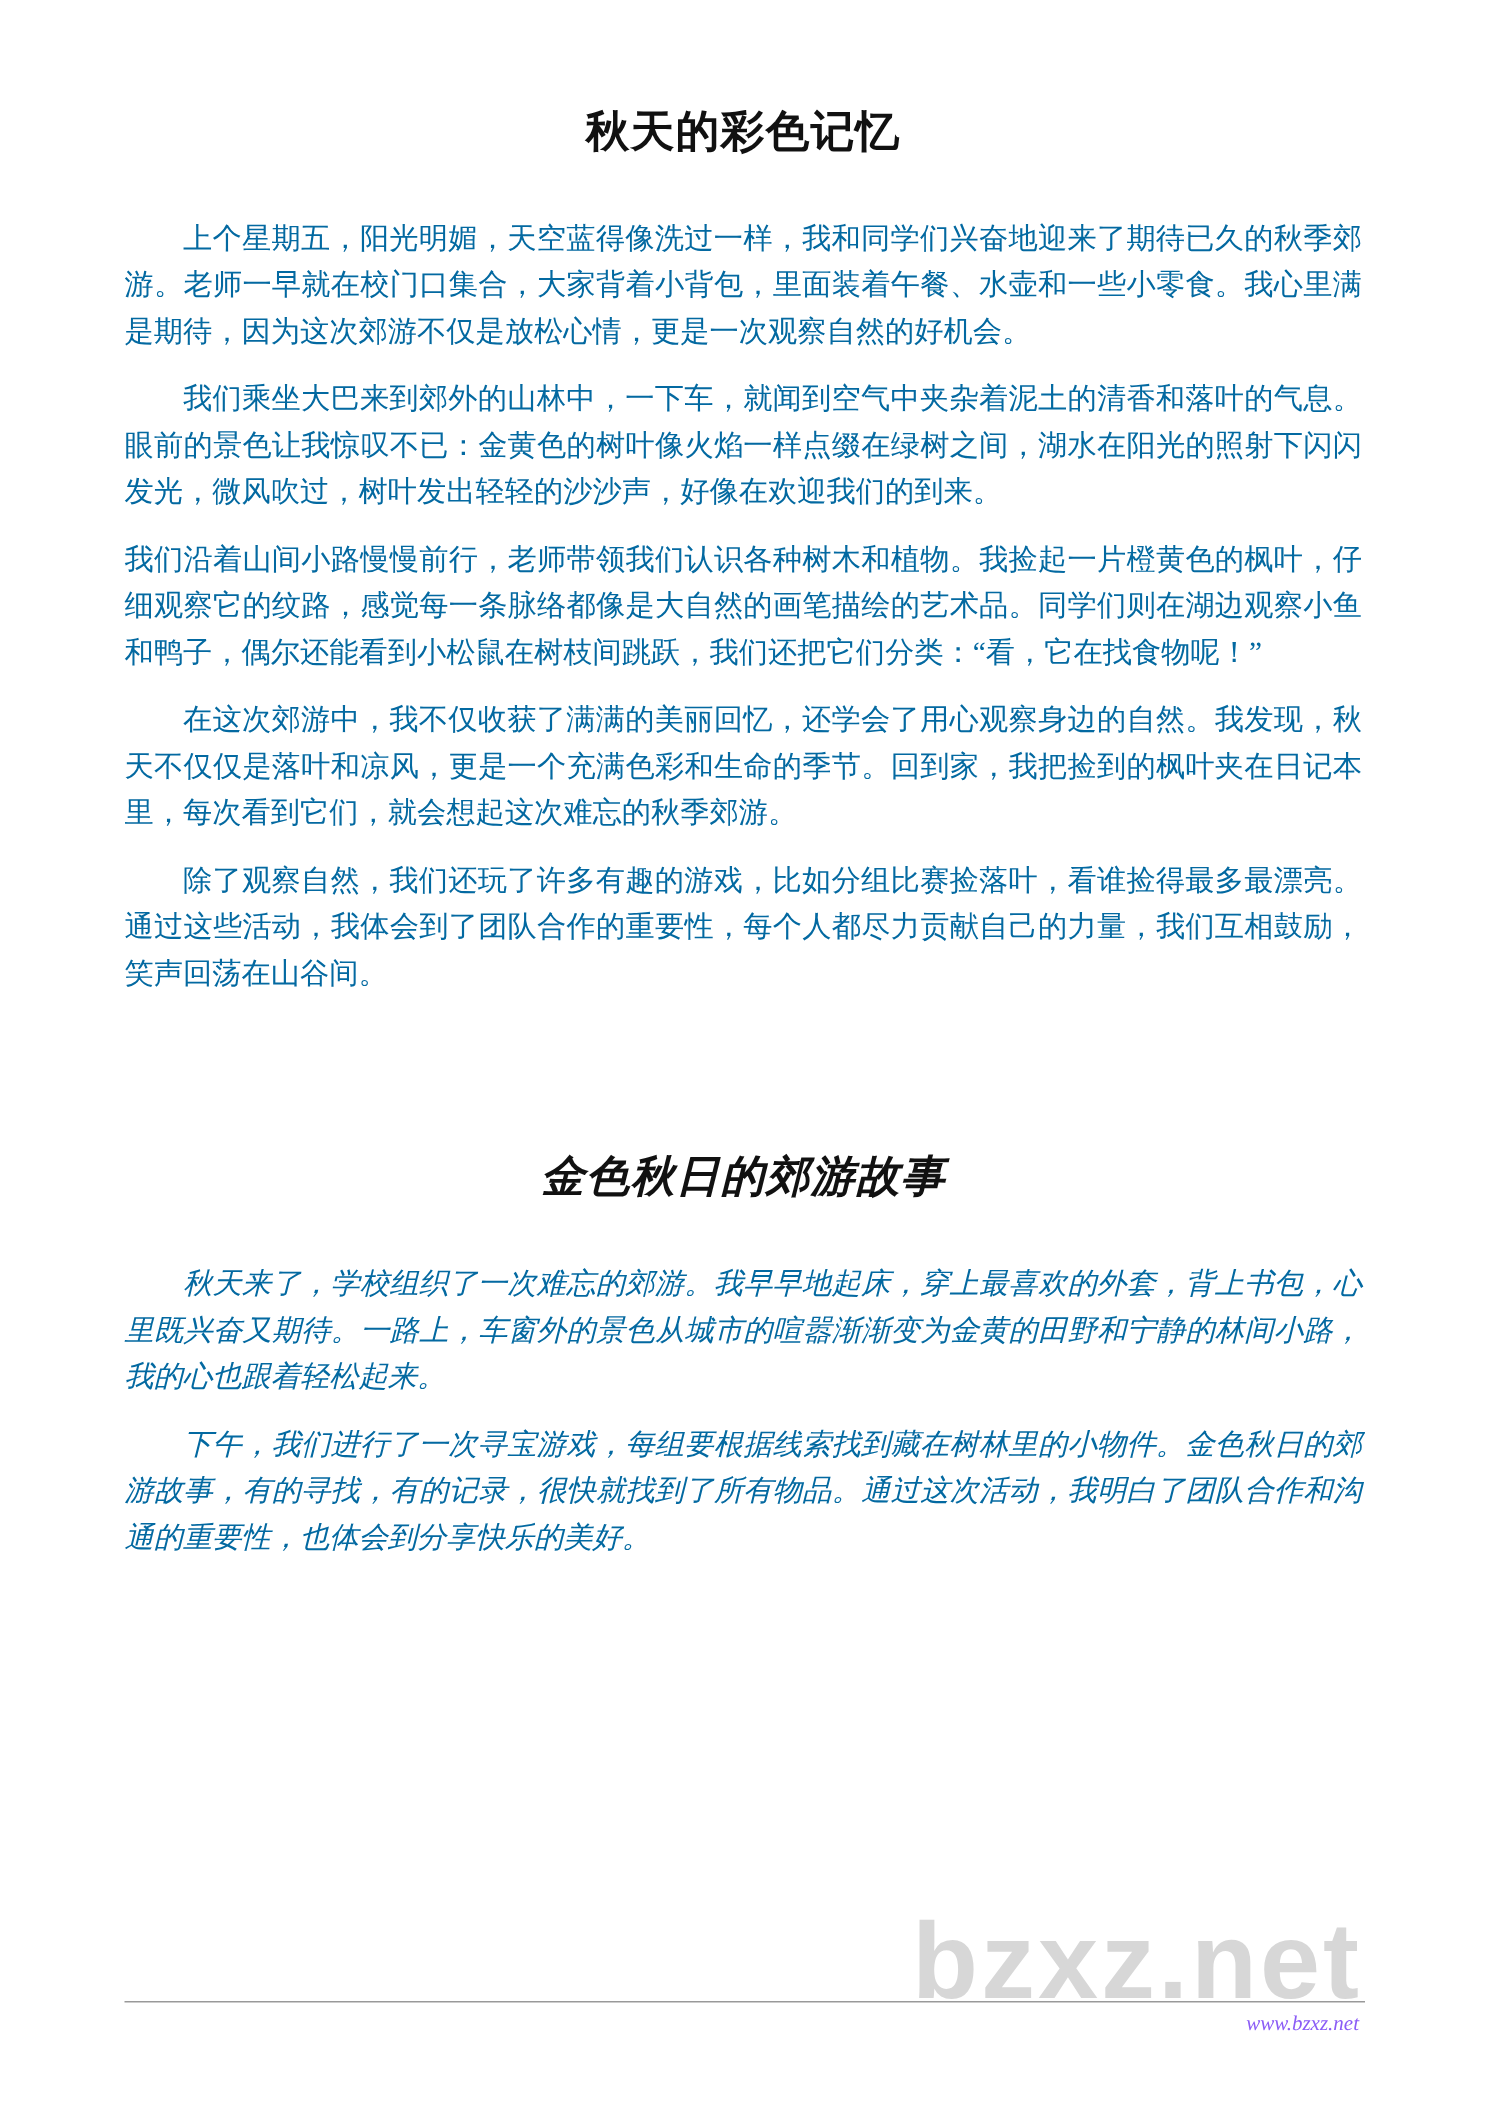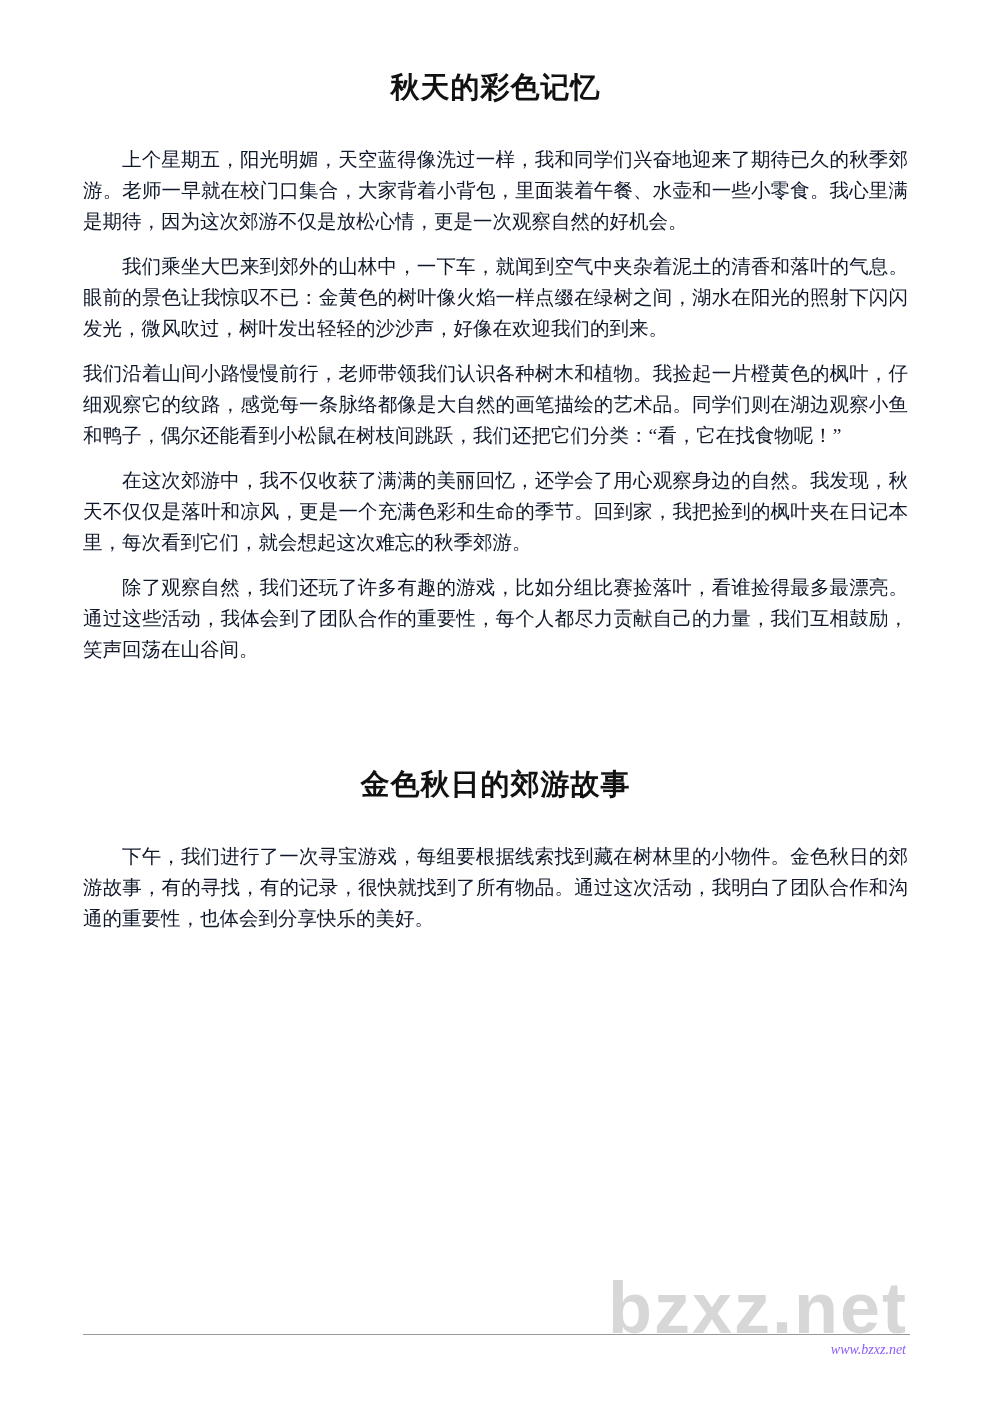--- a/index.html
+++ b/index.html
@@ -26,27 +26,28 @@
     font-size: 29px;
     font-weight: bold;
     color: #111111;
     letter-spacing: 1px;
   }
   .paragraphs p {
     margin: 0 0 14px 0;
     font-size: 19.5px;
     line-height: 31px;
     text-align: justify;
-    color: #0f172a;
+    color: #0369a1;
   }
   .paragraphs p.indent {
     text-indent: 2em;
   }
   .essay-second {
     margin-top: 100px;
+    font-style: italic;
   }
   .watermark {
     position: absolute;
     right: 78px;
     top: 1272px;
     font-family: "Liberation Sans", "DejaVu Sans", sans-serif;
     font-weight: bold;
     font-size: 72px;
     line-height: 72px;
     letter-spacing: 2px;
@@ -86,20 +87,21 @@
           <p class="indent">我们乘坐大巴来到郊外的山林中，一下车，就闻到空气中夹杂着泥土的清香和落叶的气息。眼前的景色让我惊叹不已：金黄色的树叶像火焰一样点缀在绿树之间，湖水在阳光的照射下闪闪发光，微风吹过，树叶发出轻轻的沙沙声，好像在欢迎我们的到来。</p>
           <p>我们沿着山间小路慢慢前行，老师带领我们认识各种树木和植物。我捡起一片橙黄色的枫叶，仔细观察它的纹路，感觉每一条脉络都像是大自然的画笔描绘的艺术品。同学们则在湖边观察小鱼和鸭子，偶尔还能看到小松鼠在树枝间跳跃，我们还把它们分类：“看，它在找食物呢！”</p>
           <p class="indent">在这次郊游中，我不仅收获了满满的美丽回忆，还学会了用心观察身边的自然。我发现，秋天不仅仅是落叶和凉风，更是一个充满色彩和生命的季节。回到家，我把捡到的枫叶夹在日记本里，每次看到它们，就会想起这次难忘的秋季郊游。</p>
           <p class="indent">除了观察自然，我们还玩了许多有趣的游戏，比如分组比赛捡落叶，看谁捡得最多最漂亮。通过这些活动，我体会到了团队合作的重要性，每个人都尽力贡献自己的力量，我们互相鼓励，笑声回荡在山谷间。</p>
         </div>
     </section>
 
     <section class="essay essay-second">
       <h1 class="essay-title">金色秋日的郊游故事</h1>
       <div class="paragraphs">
+          <p class="indent">秋天来了，学校组织了一次难忘的郊游。我早早地起床，穿上最喜欢的外套，背上书包，心里既兴奋又期待。一路上，车窗外的景色从城市的喧嚣渐渐变为金黄的田野和宁静的林间小路，我的心也跟着轻松起来。</p>
           <p class="indent">下午，我们进行了一次寻宝游戏，每组要根据线索找到藏在树林里的小物件。金色秋日的郊游故事，有的寻找，有的记录，很快就找到了所有物品。通过这次活动，我明白了团队合作和沟通的重要性，也体会到分享快乐的美好。</p>
         </div>
     </section>
 
   </div>
 
   <div class="watermark">bzxz.net</div>
 
   <div class="footer-rule"></div>
 

